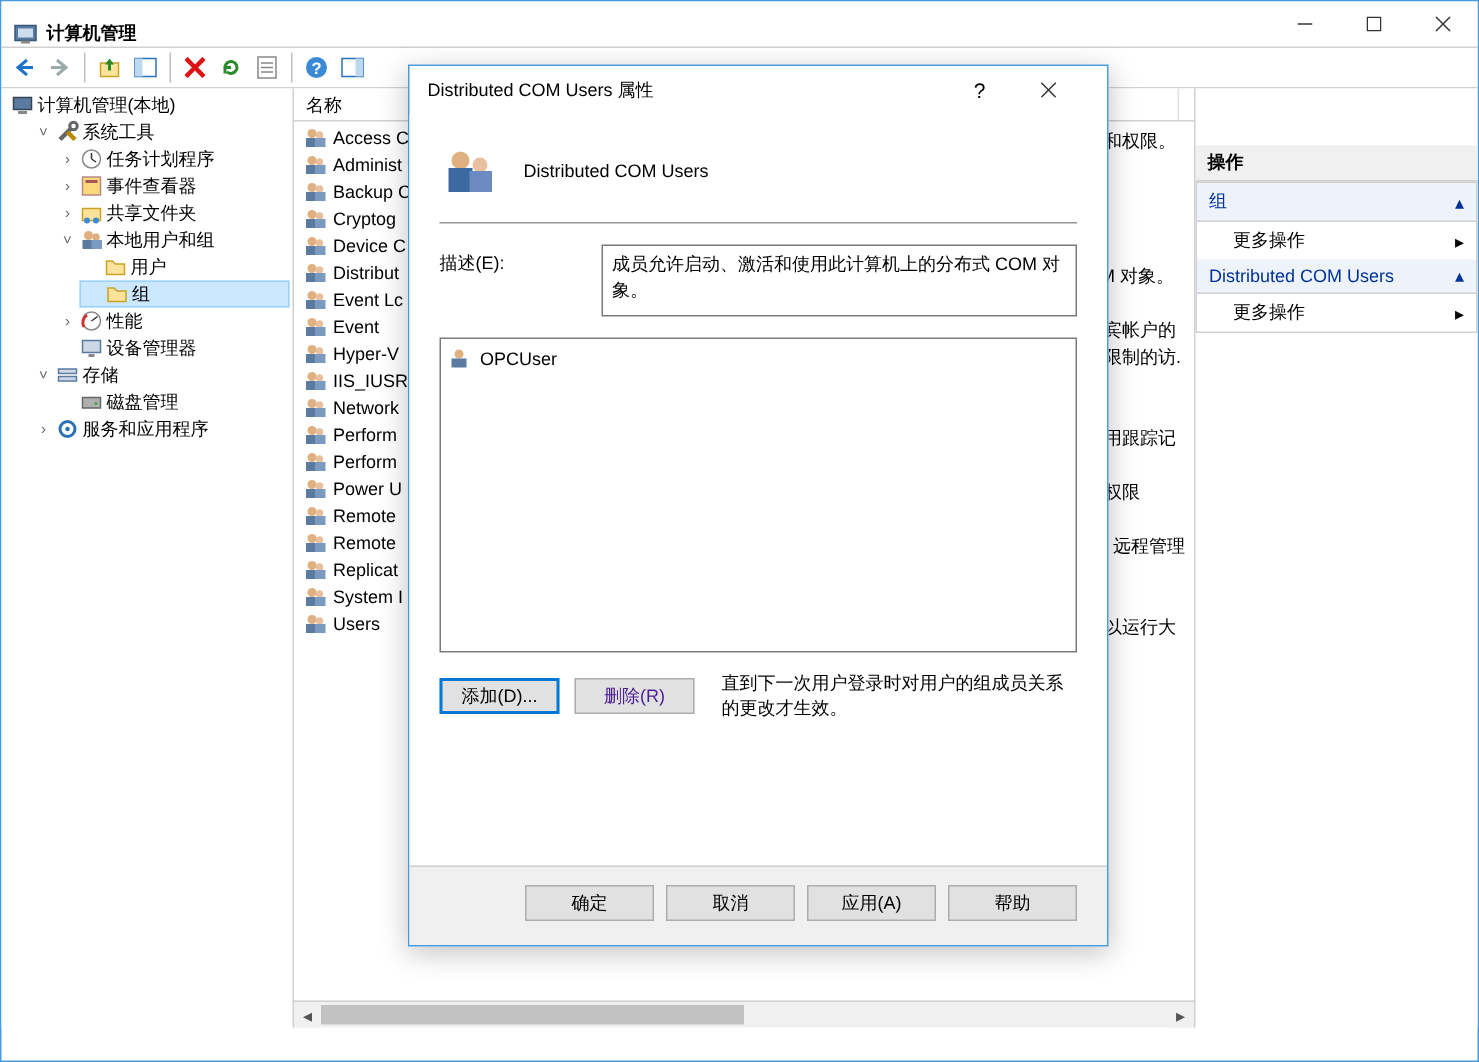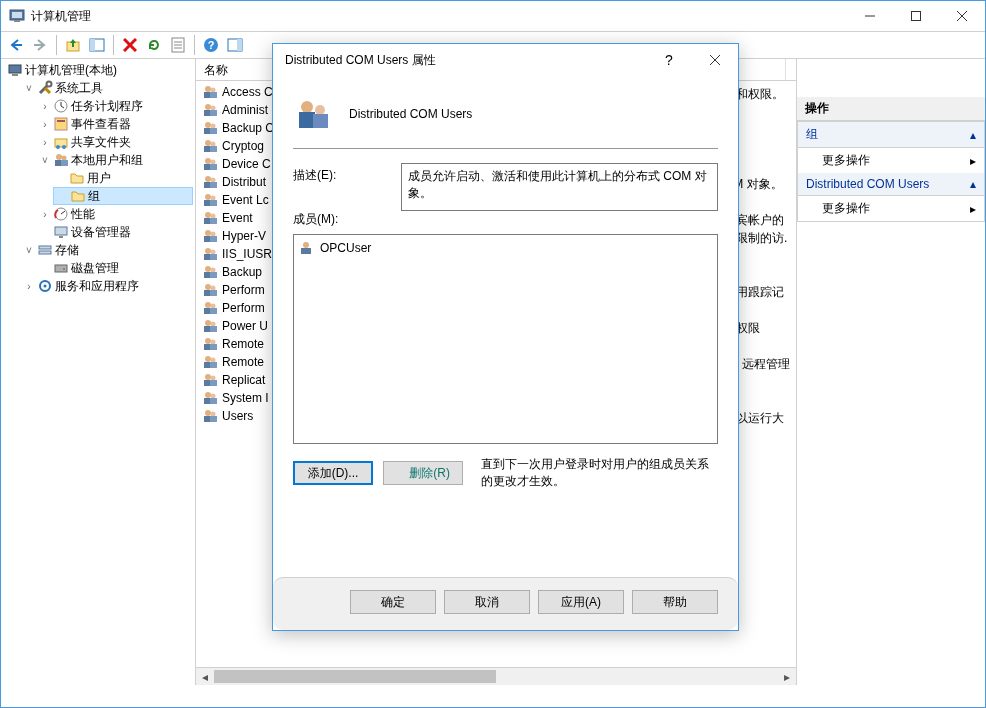--- a/index.html
+++ b/index.html
@@ -1,18 +1,18 @@
 <!DOCTYPE html>
 <html><head>
 <meta charset="utf-8">
 <style>
 * { box-sizing: border-box; font-family: "Microsoft YaHei", "Segoe UI", sans-serif; }
 body { margin:0; padding:0; background:#fff; font-size:12px; overflow:hidden; }
 .window { width:986px; height:708px; border:1px solid #469be0; background:#fff; position:relative; }
-.titlebar { height:30px; display:flex; align-items:center; padding:0 0 0 8px; background:#fff; }
+.titlebar { height:30px; display:flex; align-items:flex-end; padding:0 0 0 8px; background:#fff;font-weight:bold; }
 .titlebar .app-icon { width:16px; height:16px; margin-right:6px; }
 .titlebar .title { flex:1; color:#000; }
 .titlebar .wbtns { display:flex; }
 .titlebar .wbtn { width:46px; height:30px; display:flex; align-items:center; justify-content:center; color:#333; }
 .menubar { height:22px; display:flex; align-items:center; padding:0 4px; background:#fff; }
 .menubar .mitem { padding:2px 8px; }
 .toolbar { height:28px; display:flex; align-items:center; padding:2px 4px; border-top:1px solid #d0d0d0; border-bottom:1px solid #d0d0d0; gap:2px; background:#fff; }
 .toolbar .sep { width:1px; height:20px; background:#c0c0c0; margin:0 3px; }
 .tbtn { width:22px; height:22px; display:flex; align-items:center; justify-content:center; border:1px solid transparent; }
 .body { display:flex; height:626px; }
@@ -35,40 +35,40 @@
 .list-hscroll .track { flex:1; background:#f0f0f0; position:relative; }
 .list-hscroll .thumb { position:absolute; left:0; top:2px; bottom:2px; width:50%; background:#c2c2c2; }
 .actions-pane { width:188px; background:#fff; }
 .actions-header { background:#f0f0f0; border-bottom:1px solid #d0d0d0; padding:3px 8px; font-weight:bold;margin-top:38px; }
 .action-section { border:1px solid #d0d0d0; margin:0; }
 .action-shead { background:#eef3fa; padding:4px 8px; display:flex; justify-content:space-between; align-items:center; border-bottom:1px solid #d0d0d0; color:#003399; }
 .action-item { padding:4px 8px 4px 24px; display:flex; justify-content:space-between; align-items:center; }
 
 
 .dialog { position:absolute; left:271px; top:42px; width:467px; height:588px; background:#fff; border:1px solid #469be0; box-shadow:0 4px 18px rgba(0,0,0,.25); z-index:10; display:flex; flex-direction:column; }
-.dialog .dtitle { height:32px; display:flex; align-items:center; padding:0 0 0 12px; }
+.dialog .dtitle { height:32px; display:flex; align-items:center; padding:0 16px 0 12px; }
 .dialog .dtitle .t { flex:1; }
 .dialog .dtitle .hbtn { width:46px; height:30px; display:flex; align-items:center; justify-content:center; }
 .dialog .tabstrip { display:flex; background:#f0f0f0; border-bottom:1px solid #d0d0d0; padding:0; }
 .dialog .tab { padding:6px 16px; background:#fff; border:1px solid #d0d0d0; border-bottom:1px solid #fff; margin-bottom:-1px; margin-left:3px; margin-top:3px; }
 .dialog .tabcontent { flex:1; padding:14px 20px 10px 20px; background:#fff; }
 .dialog .hdr { display:flex; align-items:center; gap:18px; padding:6px 2px 16px 2px; }
 .dialog .hdr .bigicon { width:36px; height:36px; }
 .dialog .sep-line { border:none; border-top:1px solid #979797; margin:0 0 14px 0; }
-.dialog .field { display:flex; align-items:flex-start; gap:18px; }
+.dialog .field { display:flex; align-items:flex-start; gap:18px; margin-bottom:14px; }
 .dialog .field .lbl { width:90px; padding-top:4px; }
 .dialog textarea.desc { flex:1; height:48px; resize:none; border:1px solid #7a7a7a; padding:4px 6px; font-family:inherit; font-size:12px; }
 .dialog .members { border:1px solid #7a7a7a; height:210px; background:#fff; padding:4px; }
 .dialog .members .mrow { display:flex; align-items:center; gap:6px; height:18px; }
 .dialog .below-members { display:flex; gap:10px; align-items:center; margin-top:12px; }
 .dialog .below-members .hint { flex:1; padding-left:8px; }
 .btn { min-width:80px; height:24px; border:1px solid #adadad; background:#e1e1e1; padding:2px 12px; font-size:12px; }
 .btn.primary { border:2px solid #0078d7; background:#e1e1e1; }
-.btn:disabled { color:#0f766e;text-align:right; }
-.dialog .footer { padding:12px 20px 16px; display:flex; gap:8px; justify-content:flex-end; background:#f0f0f0; border-top:1px solid #d0d0d0;border-radius:10px; }
+.btn:disabled { color:#4c1d95; }
+.dialog .footer { padding:12px 20px 16px; display:flex; gap:8px; justify-content:flex-end; background:#f0f0f0; border-top:1px solid #d0d0d0; }
 .dialog .footer .btn { min-width:86px; }
 
 svg { display:block; }
 </style>
 </head>
 <body>
 
 <div class="window">
 
   <div class="titlebar">
@@ -455,21 +455,21 @@
           </div>
           <div class="lrow">
             <span class="gicon">
               <svg width="16" height="16">
                 <circle cx="6" cy="5" r="3" fill="#e0b080"></circle>
                 <rect x="2" y="8" width="8" height="6" fill="#5a7aa0"></rect>
                 <circle cx="11" cy="6" r="2.5" fill="#e8c0a0"></circle>
                 <rect x="8" y="8" width="7" height="6" fill="#7a9ac0"></rect>
               </svg>
             </span>
-            <span>Backup</span>
+            <span>Network</span>
           </div>
           <div class="lrow">
             <span class="gicon">
               <svg width="16" height="16">
                 <circle cx="6" cy="5" r="3" fill="#e0b080"></circle>
                 <rect x="2" y="8" width="8" height="6" fill="#5a7aa0"></rect>
                 <circle cx="11" cy="6" r="2.5" fill="#e8c0a0"></circle>
                 <rect x="8" y="8" width="7" height="6" fill="#7a9ac0"></rect>
               </svg>
             </span>
@@ -627,21 +627,20 @@
               <rect x="18" y="18" width="15" height="14" fill="#6a8ac0"></rect>
             </svg>
         </span>
         <span>Distributed COM Users</span>
       </div>
       <hr class="sep-line">
       <div class="field">
         <span class="lbl">描述(E):</span>
         <textarea class="desc" style="">成员允许启动、激活和使用此计算机上的分布式 COM 对象。</textarea>
       </div>
-      <div style="margin-bottom:6px">成员(M):</div>
       <div class="members">
         <div class="mrow">
           <span>
               <svg width="16" height="16">
                 <circle cx="8" cy="5" r="3" fill="#e0b080"></circle>
                 <rect x="3" y="8" width="10" height="6" fill="#5a7aa0"></rect>
               </svg>
             </span>
           <span>OPCUser</span>
         </div>

